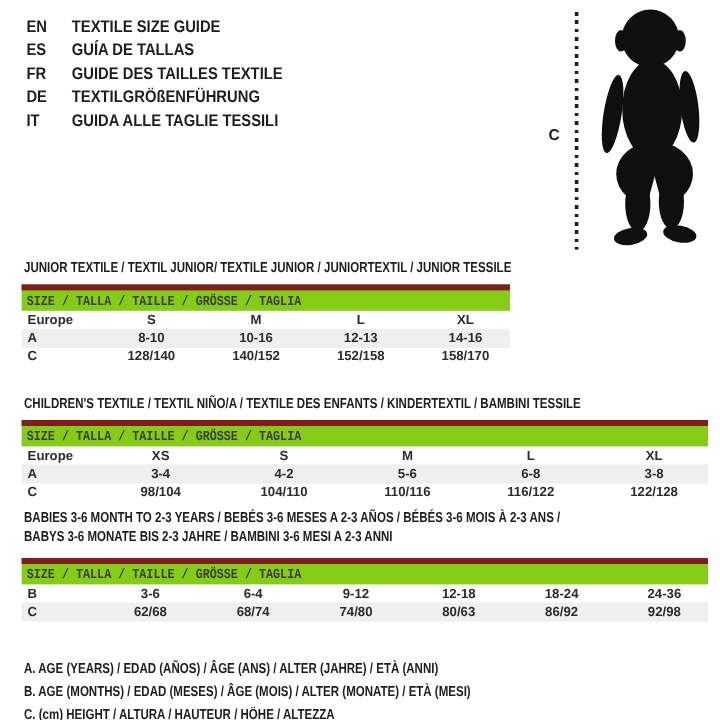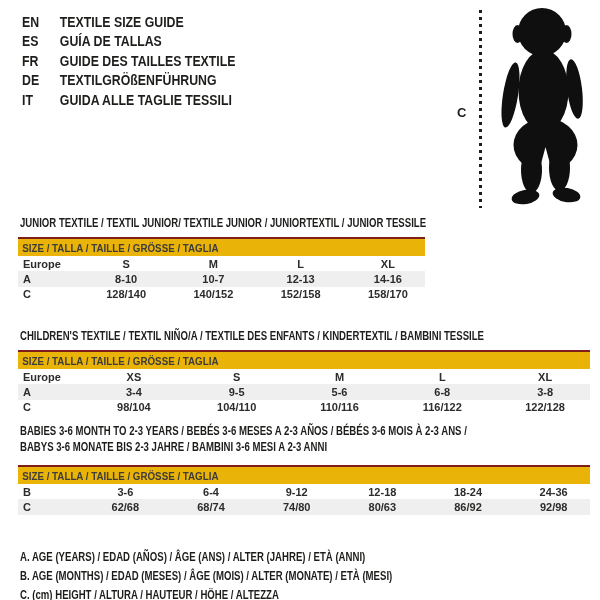--- a/index.html
+++ b/index.html
@@ -15,21 +15,21 @@
   
   .height-line{width:3px;background:repeating-linear-gradient(to bottom,#1d1d1b 0 3px,transparent 3px 7px);}
   .c-label{font-size:13px;font-weight:700;}
   
   .sec-title{font-size:12px;font-weight:700;letter-spacing:0;white-space:nowrap;
     transform:scaleX(0.80);transform-origin:0 0;line-height:15.5px;}
   .footnote-line{font-size:12px;font-weight:700;white-space:nowrap;line-height:18.8px;
     transform:scaleX(0.80);transform-origin:0 0;}
   
   .size-table{position:absolute;}
-  .size-bar{height:17px;line-height:16px;background:#eab308;border-top:2px solid #7f1d1d;}
+  .size-bar{height:17px;line-height:16px;background:#84cc16;border-top:5px solid #7f1d1d;font-family:Liberation Mono, monospace;}
   .size-bar span{display:inline-block;padding-left:5px;font-size:11.5px;font-weight:700;
     color:#3c3c3b;transform:scaleX(0.85);transform-origin:0 50%;white-space:nowrap;}
   .trow{display:grid;align-items:center;height:15.4px;font-size:11px;font-weight:700;color:#2c2c2b;gap:13px;}
   .cols4{grid-template-columns:58px repeat(4,1fr);}
   .cols5{grid-template-columns:58px repeat(5,1fr);}
   .cols6{grid-template-columns:58px repeat(6,1fr);}
   .lbl{padding-left:5px;text-align:left;}
   .val{text-align:center;}
   .alt{background:#efefef;}
 </style>
@@ -88,21 +88,21 @@
     <div class="trow cols4">
       <span class="lbl">Europe</span>
       <span class="val">S</span>
       <span class="val">M</span>
       <span class="val">L</span>
       <span class="val">XL</span>
     </div>
     <div class="trow cols4 alt">
       <span class="lbl">A</span>
       <span class="val">8-10</span>
-      <span class="val">10-7</span>
+      <span class="val">10-16</span>
       <span class="val">12-13</span>
       <span class="val">14-16</span>
     </div>
     <div class="trow cols4">
       <span class="lbl">C</span>
       <span class="val">128/140</span>
       <span class="val">140/152</span>
       <span class="val">152/158</span>
       <span class="val">158/170</span>
     </div>
@@ -117,21 +117,21 @@
       <span class="lbl">Europe</span>
       <span class="val">XS</span>
       <span class="val">S</span>
       <span class="val">M</span>
       <span class="val">L</span>
       <span class="val">XL</span>
     </div>
     <div class="trow cols5 alt">
       <span class="lbl">A</span>
       <span class="val">3-4</span>
-      <span class="val">9-5</span>
+      <span class="val">4-2</span>
       <span class="val">5-6</span>
       <span class="val">6-8</span>
       <span class="val">3-8</span>
     </div>
     <div class="trow cols5">
       <span class="lbl">C</span>
       <span class="val">98/104</span>
       <span class="val">104/110</span>
       <span class="val">110/116</span>
       <span class="val">116/122</span>

